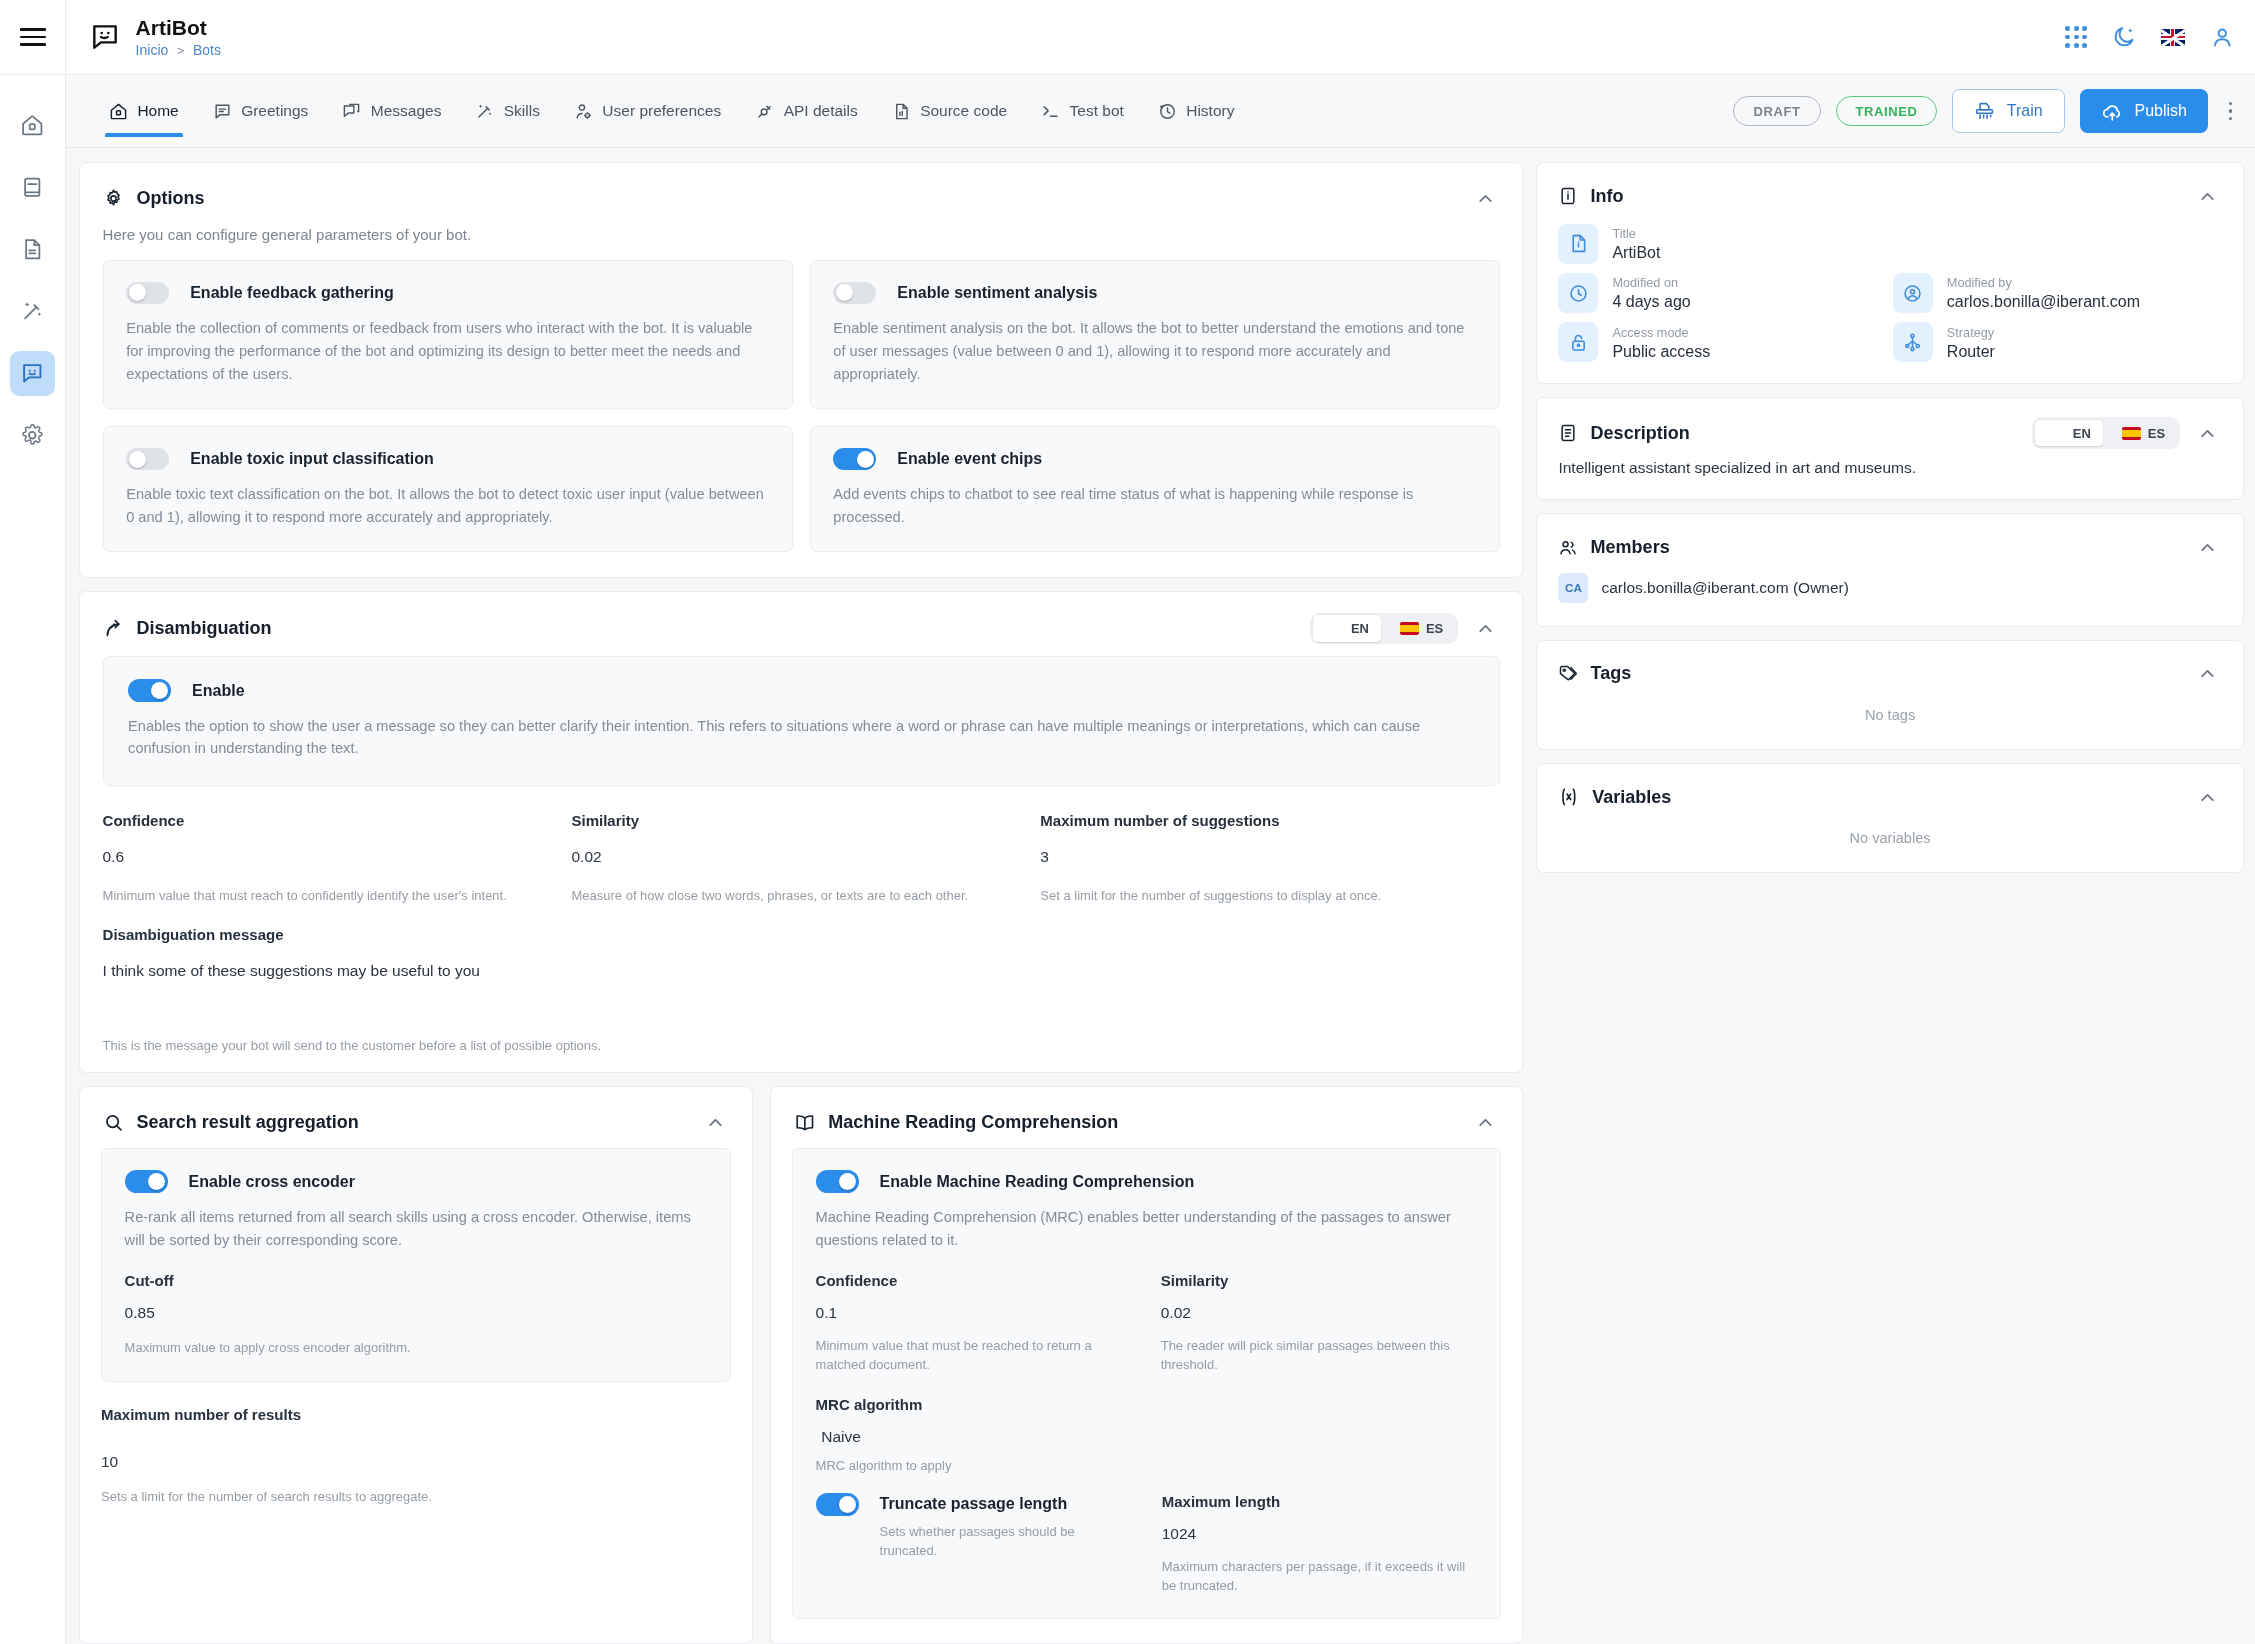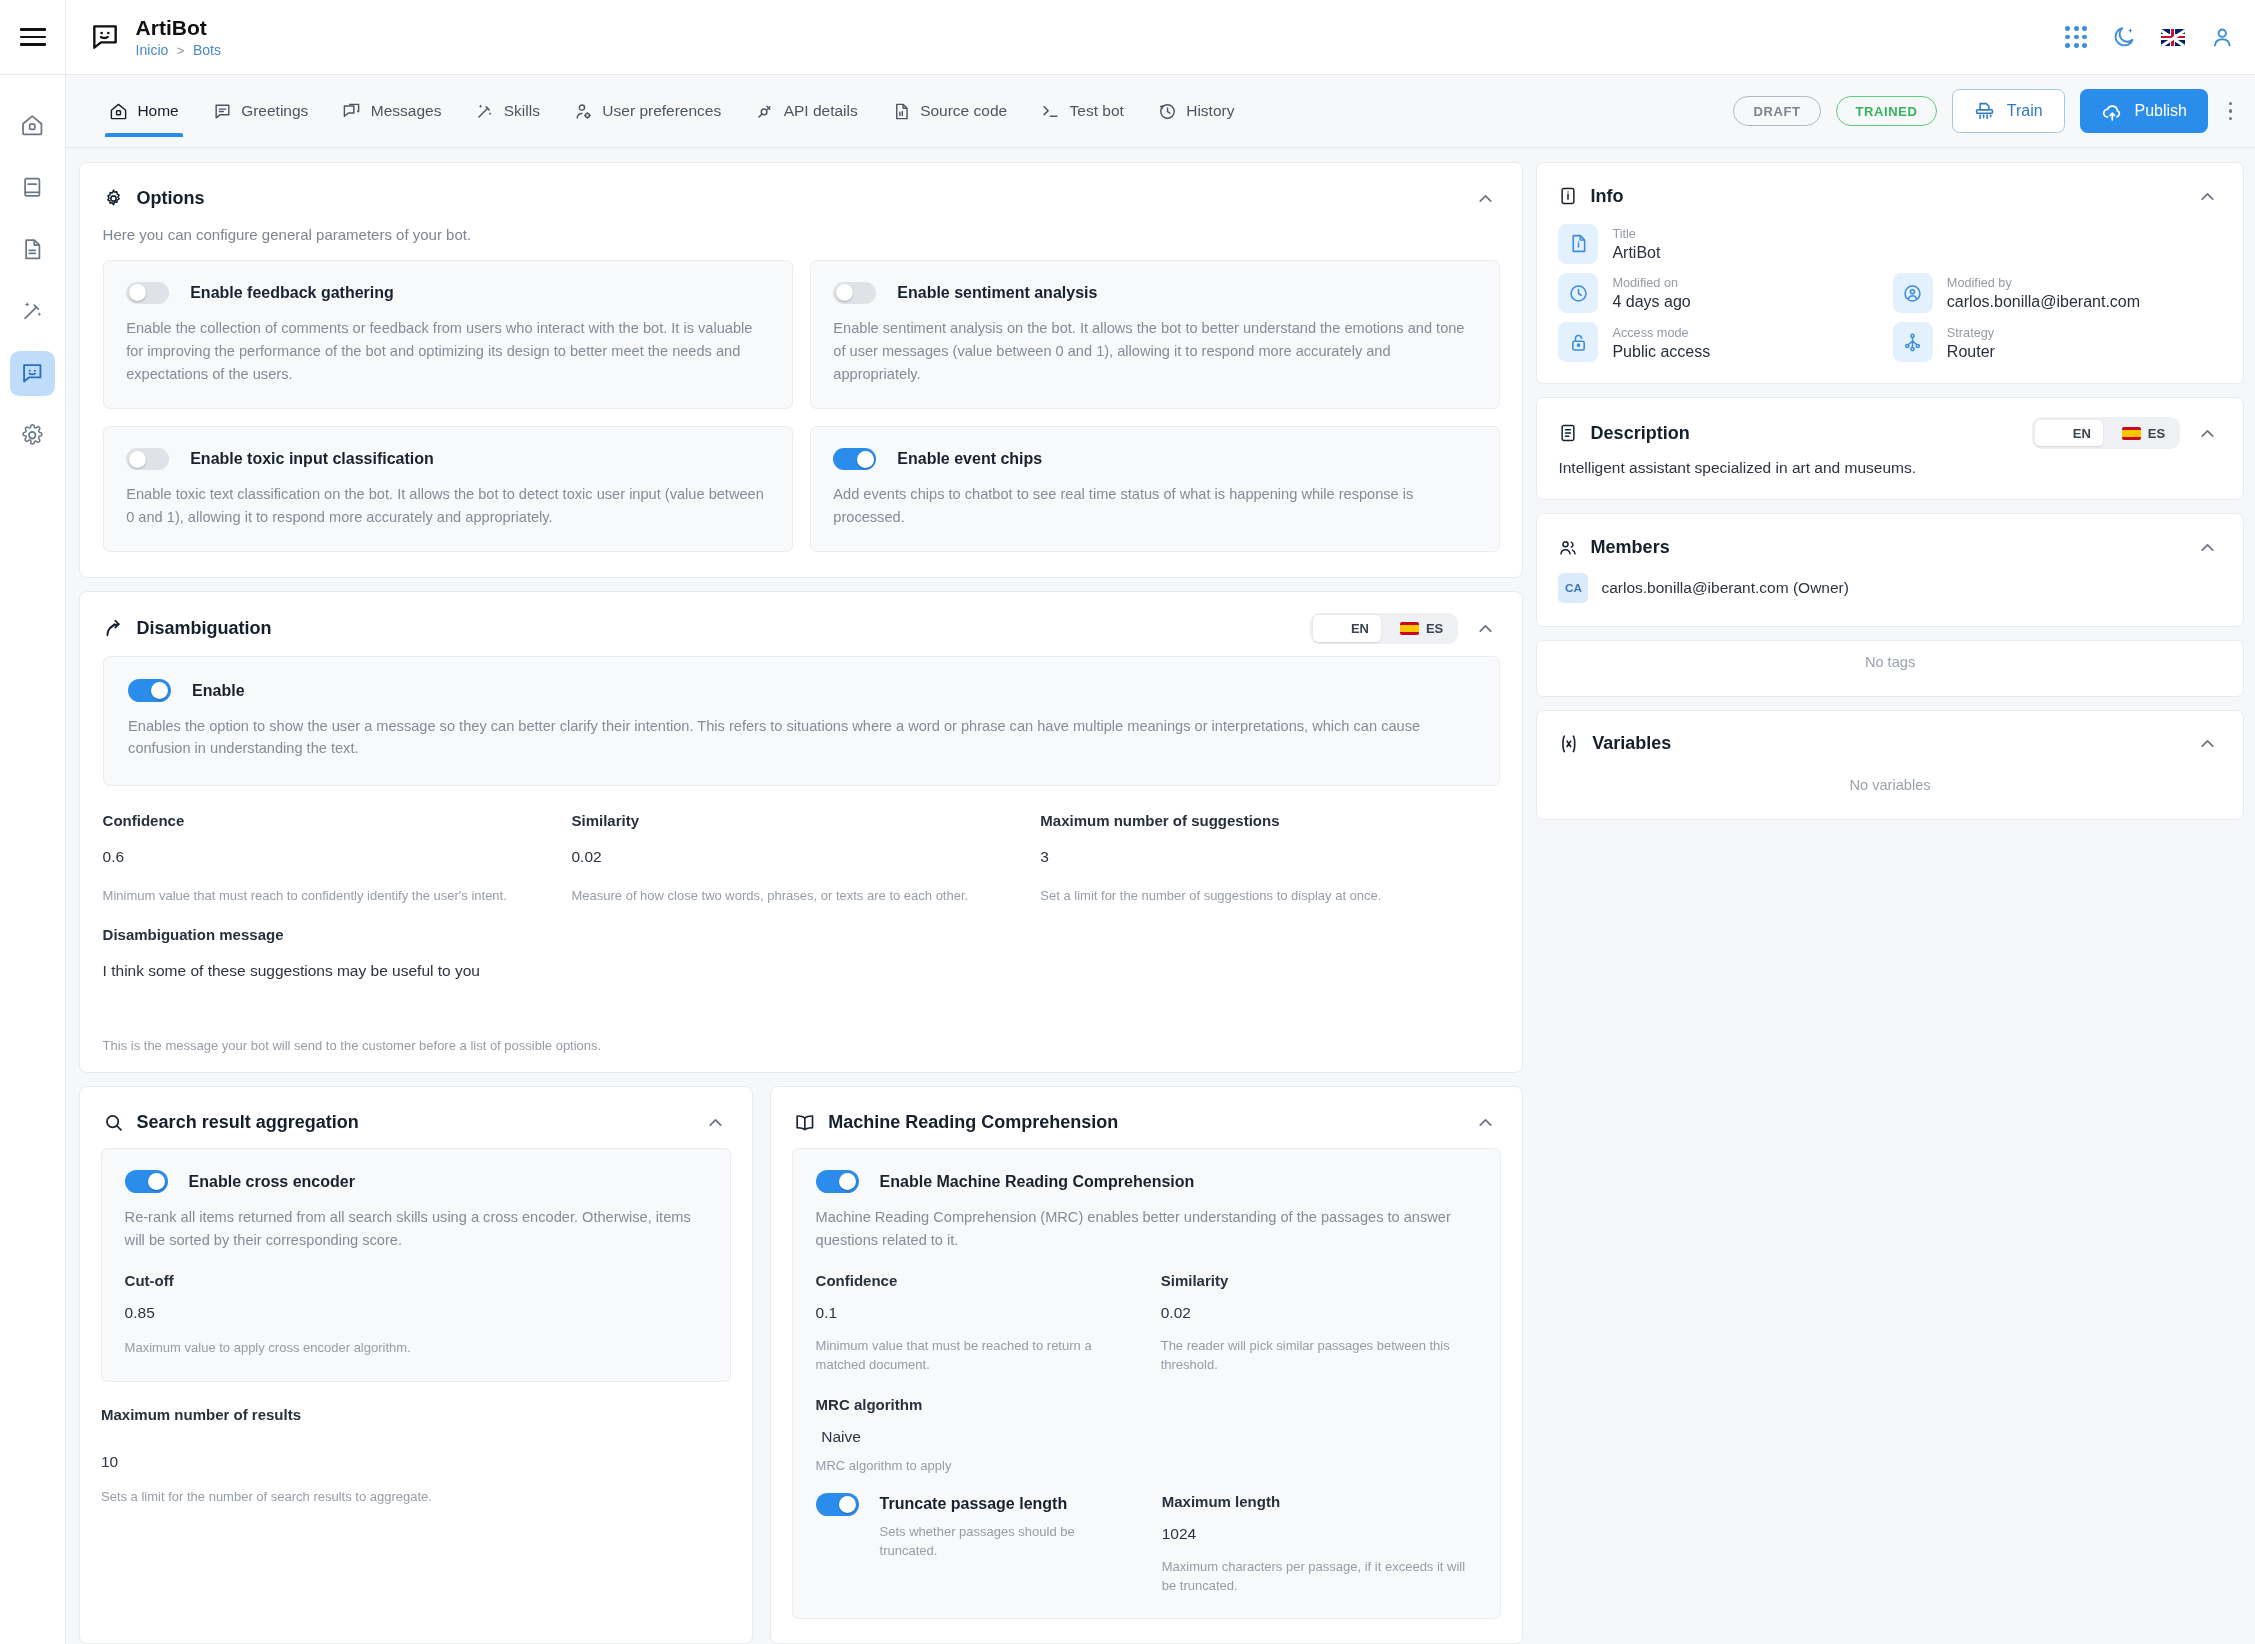--- a/index.html
+++ b/index.html
@@ -790,20 +790,37 @@
             </span>
         </div>
       </div>
       <div class="member-row">
         <div class="avatar">CA</div>
         <div class="member-name">carlos.bonilla@iberant.com (Owner)</div>
       </div>
     </div>
 
     <div class="card">
+      <div class="side-head">
+        <span>
+            <svg width="20" height="20" viewBox="0 0 24 24" fill="none" stroke="#18222e" stroke-width="1.8">
+              <path d="M3 11.5V5a2 2 0 0 1 2-2h6.5L20 11.5 12.5 19z" stroke-linejoin="round"></path>
+              <circle cx="7.5" cy="7.5" r="1.3"></circle>
+              <path d="M15 4l7 7.5L15 19" stroke-linejoin="round"></path>
+            </svg>
+          </span>
+        <span class="side-title">Tags</span>
+        <div class="head-tools">
+          <span class="chev">
+              <svg width="21" height="21" viewBox="0 0 24 24" fill="none" stroke="currentColor" stroke-width="2">
+                <path d="M6 15l6-6 6 6" stroke-linecap="round" stroke-linejoin="round"></path>
+              </svg>
+            </span>
+        </div>
+      </div>
       <div class="empty-note">No tags</div>
     </div>
 
     <div class="card">
       <div class="side-head">
         <span>
             <svg width="21.7" height="21.7" viewBox="0 0 24 24" fill="none" stroke="#18222e" stroke-width="1.8">
               <path d="M7 3.5c-2 2.5-2 14 0 17M17 3.5c2 2.5 2 14 0 17" stroke-linecap="round"></path>
               <path d="M10 9l4 6M14 9l-4 6" stroke-linecap="round"></path>
             </svg>

